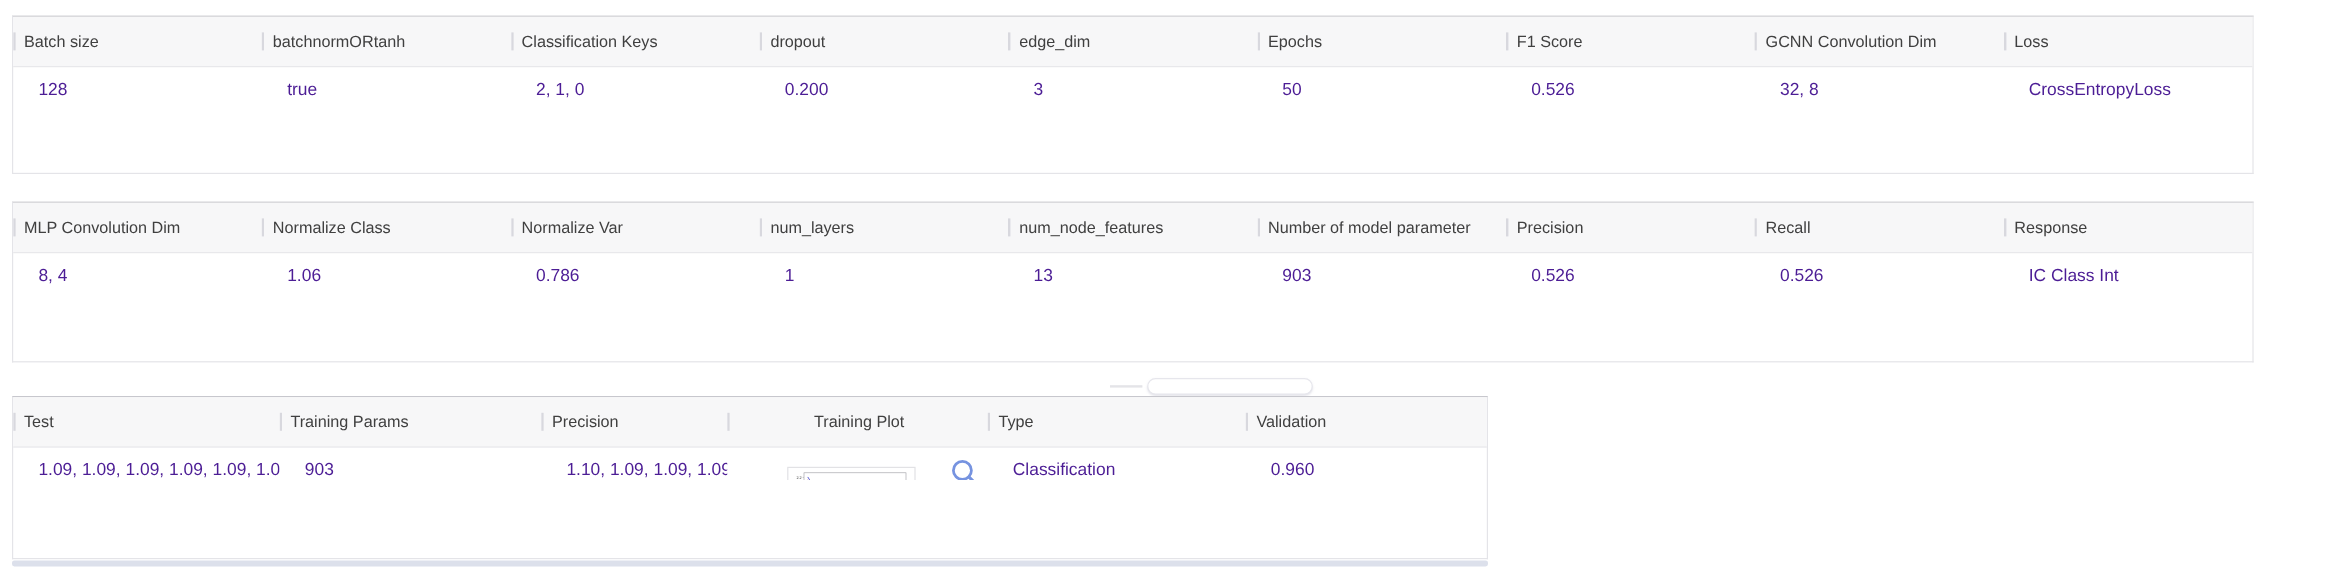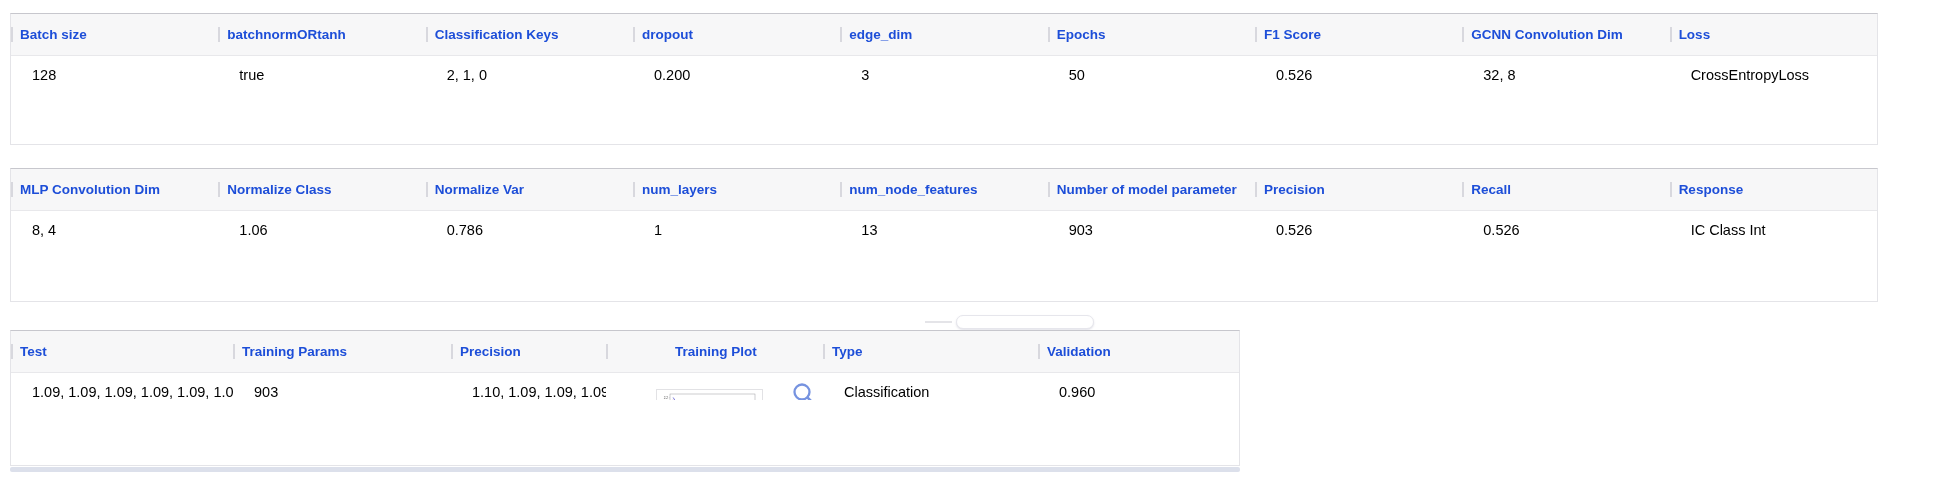--- a/index.html
+++ b/index.html
@@ -10,28 +10,28 @@
   .datatable{
     position:absolute;background:#fff;box-sizing:border-box;
     border:1px solid #e4e4e8;border-top:1px solid #c7c7cd;
   }
   .t1{left:10px;top:13px;width:1868px;height:132px;}
   .t2{left:10px;top:168px;width:1868px;height:134px;}
   .t3{left:10px;top:330px;width:1230px;height:136px;}
   .thead{display:flex;height:42px;background:#f7f7f8;border-bottom:1px solid #e8e8eb;box-sizing:border-box;}
   .th{
     flex:1 1 0;min-width:0;position:relative;box-sizing:border-box;
-    padding:13px 6px 0 9px;font-weight:700;font-size:13.5px;
-    white-space:nowrap;overflow:hidden;color:#1d4ed8;cursor:pointer;
+    padding:13px 6px 0 9px;font-weight:400;font-size:13.5px;
+    white-space:nowrap;overflow:hidden;color:#404040;cursor:pointer;
   }
   .th::before{content:"";position:absolute;left:0;top:13px;width:2px;height:15px;background:#d8d8de;}
   .trow{display:flex;}
   .td{
     flex:1 1 0;min-width:0;box-sizing:border-box;padding:11px 8px 0 21px;
-    font-size:14.5px;white-space:nowrap;overflow:hidden;color:#000000;
+    font-size:14.5px;white-space:nowrap;overflow:hidden;color:#4c1d95;
   }
   
   .c3-0{flex:0 0 222px;}
   .c3-1{flex:0 0 218px;}
   .c3-2{flex:0 0 155px;}
   .c3-3{flex:0 0 217px;text-align:center;}
   .c3-4{flex:0 0 215px;}
   .c3-5{flex:0 0 203px;}
   .plotcell{position:relative;}
   .thumb{

